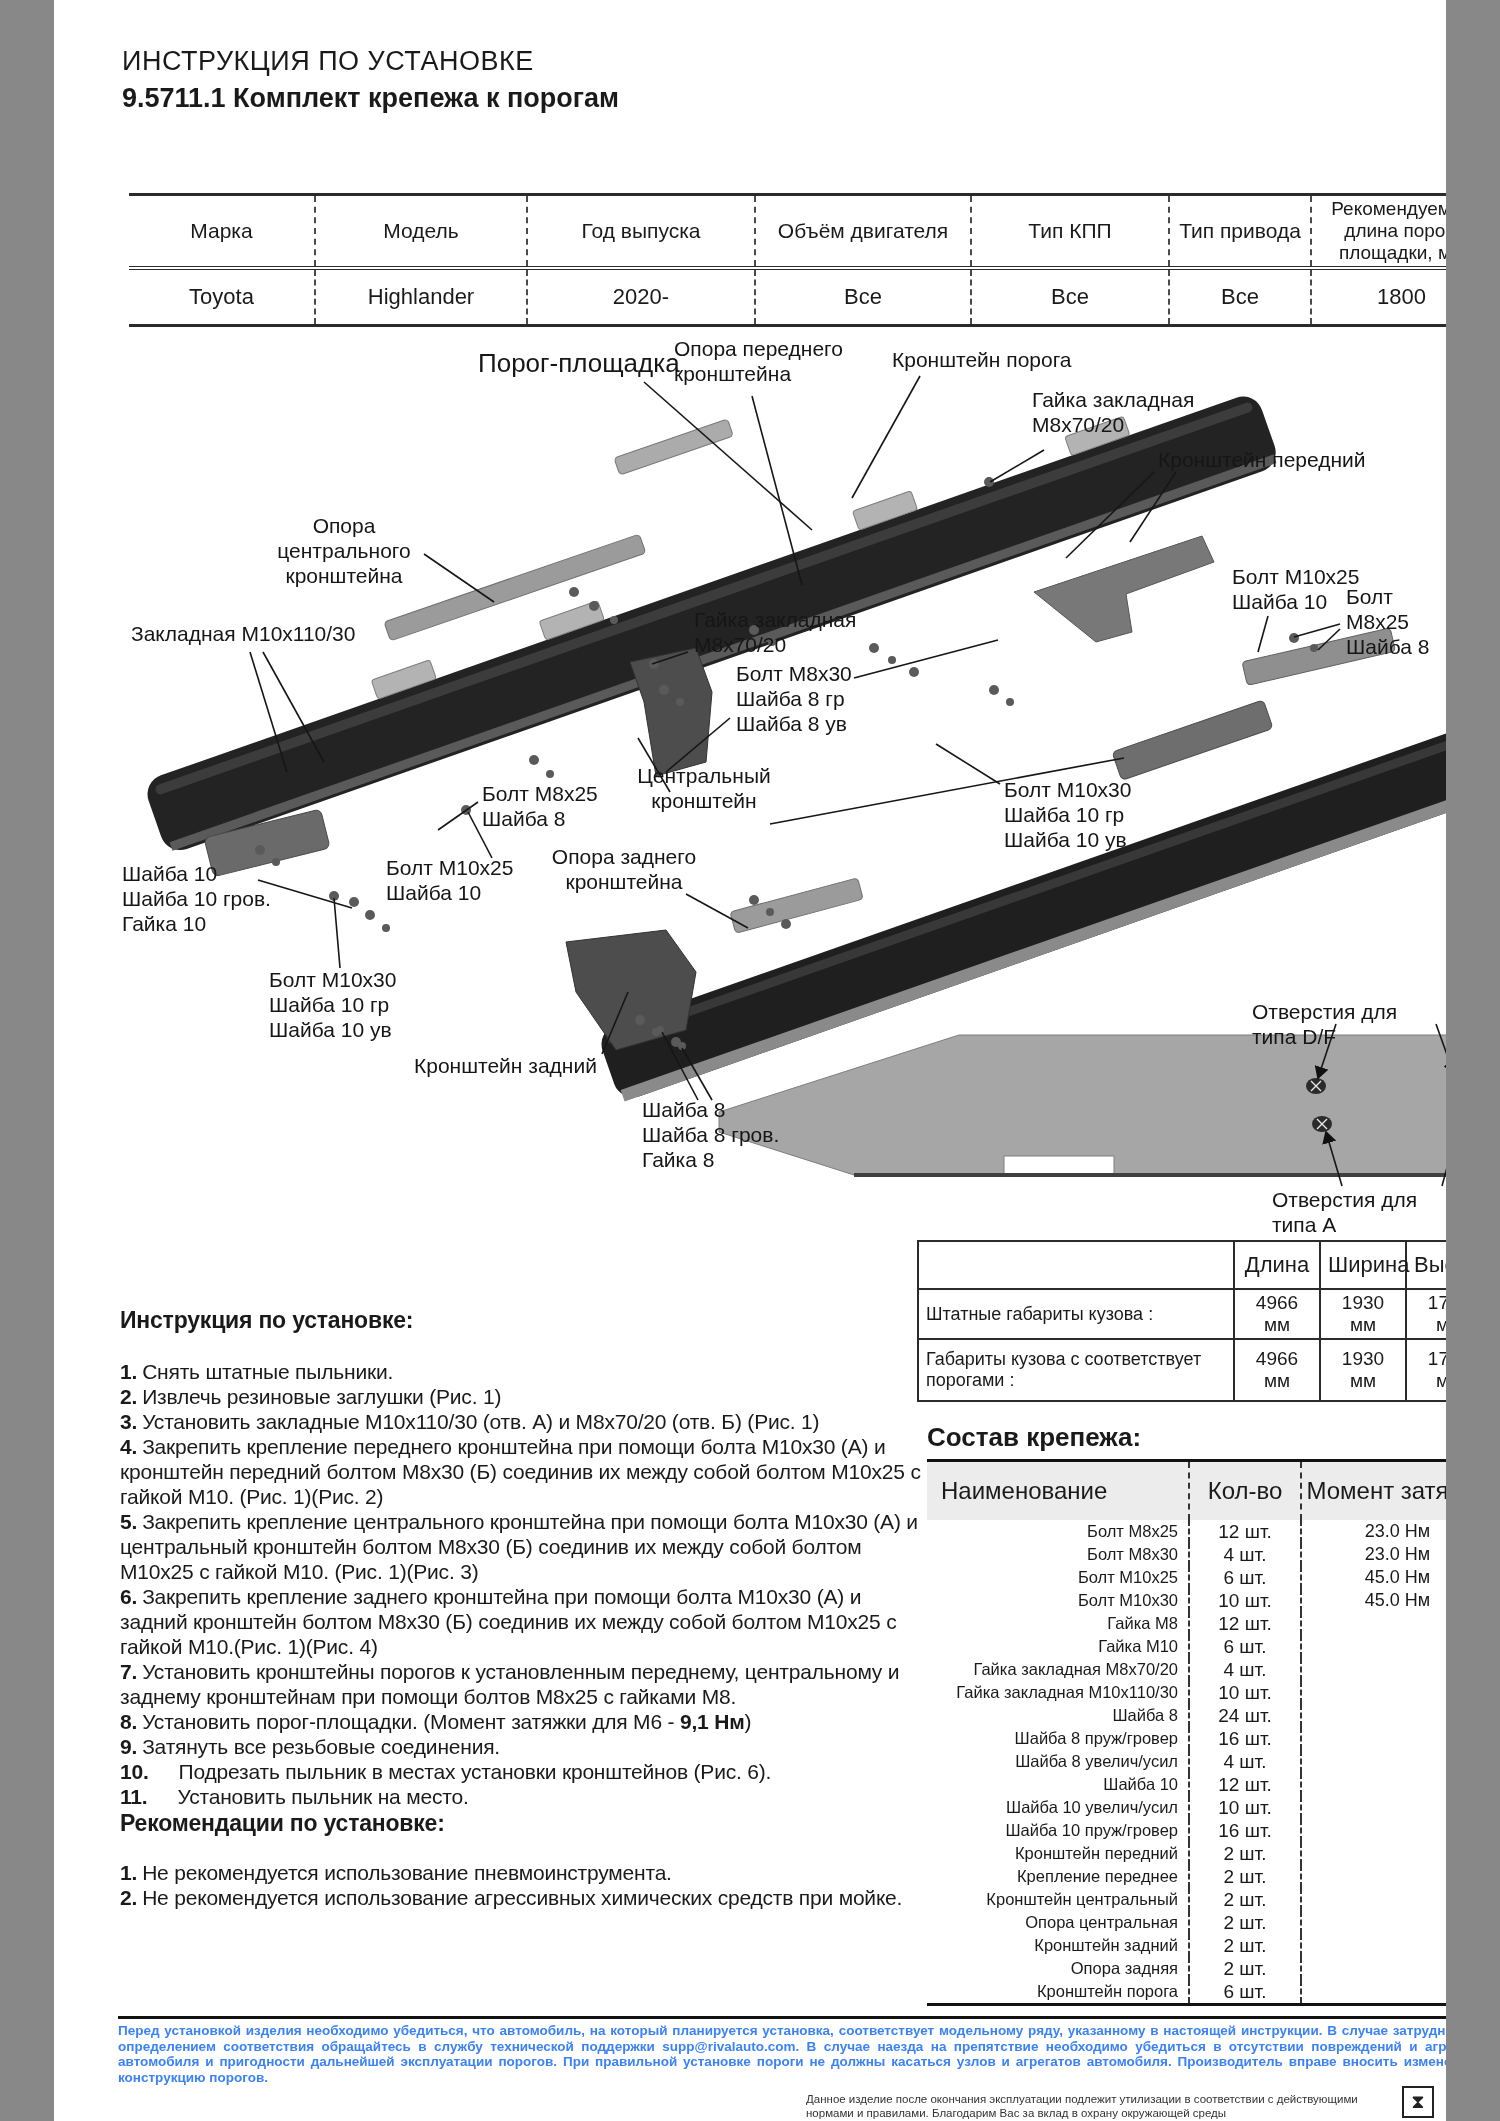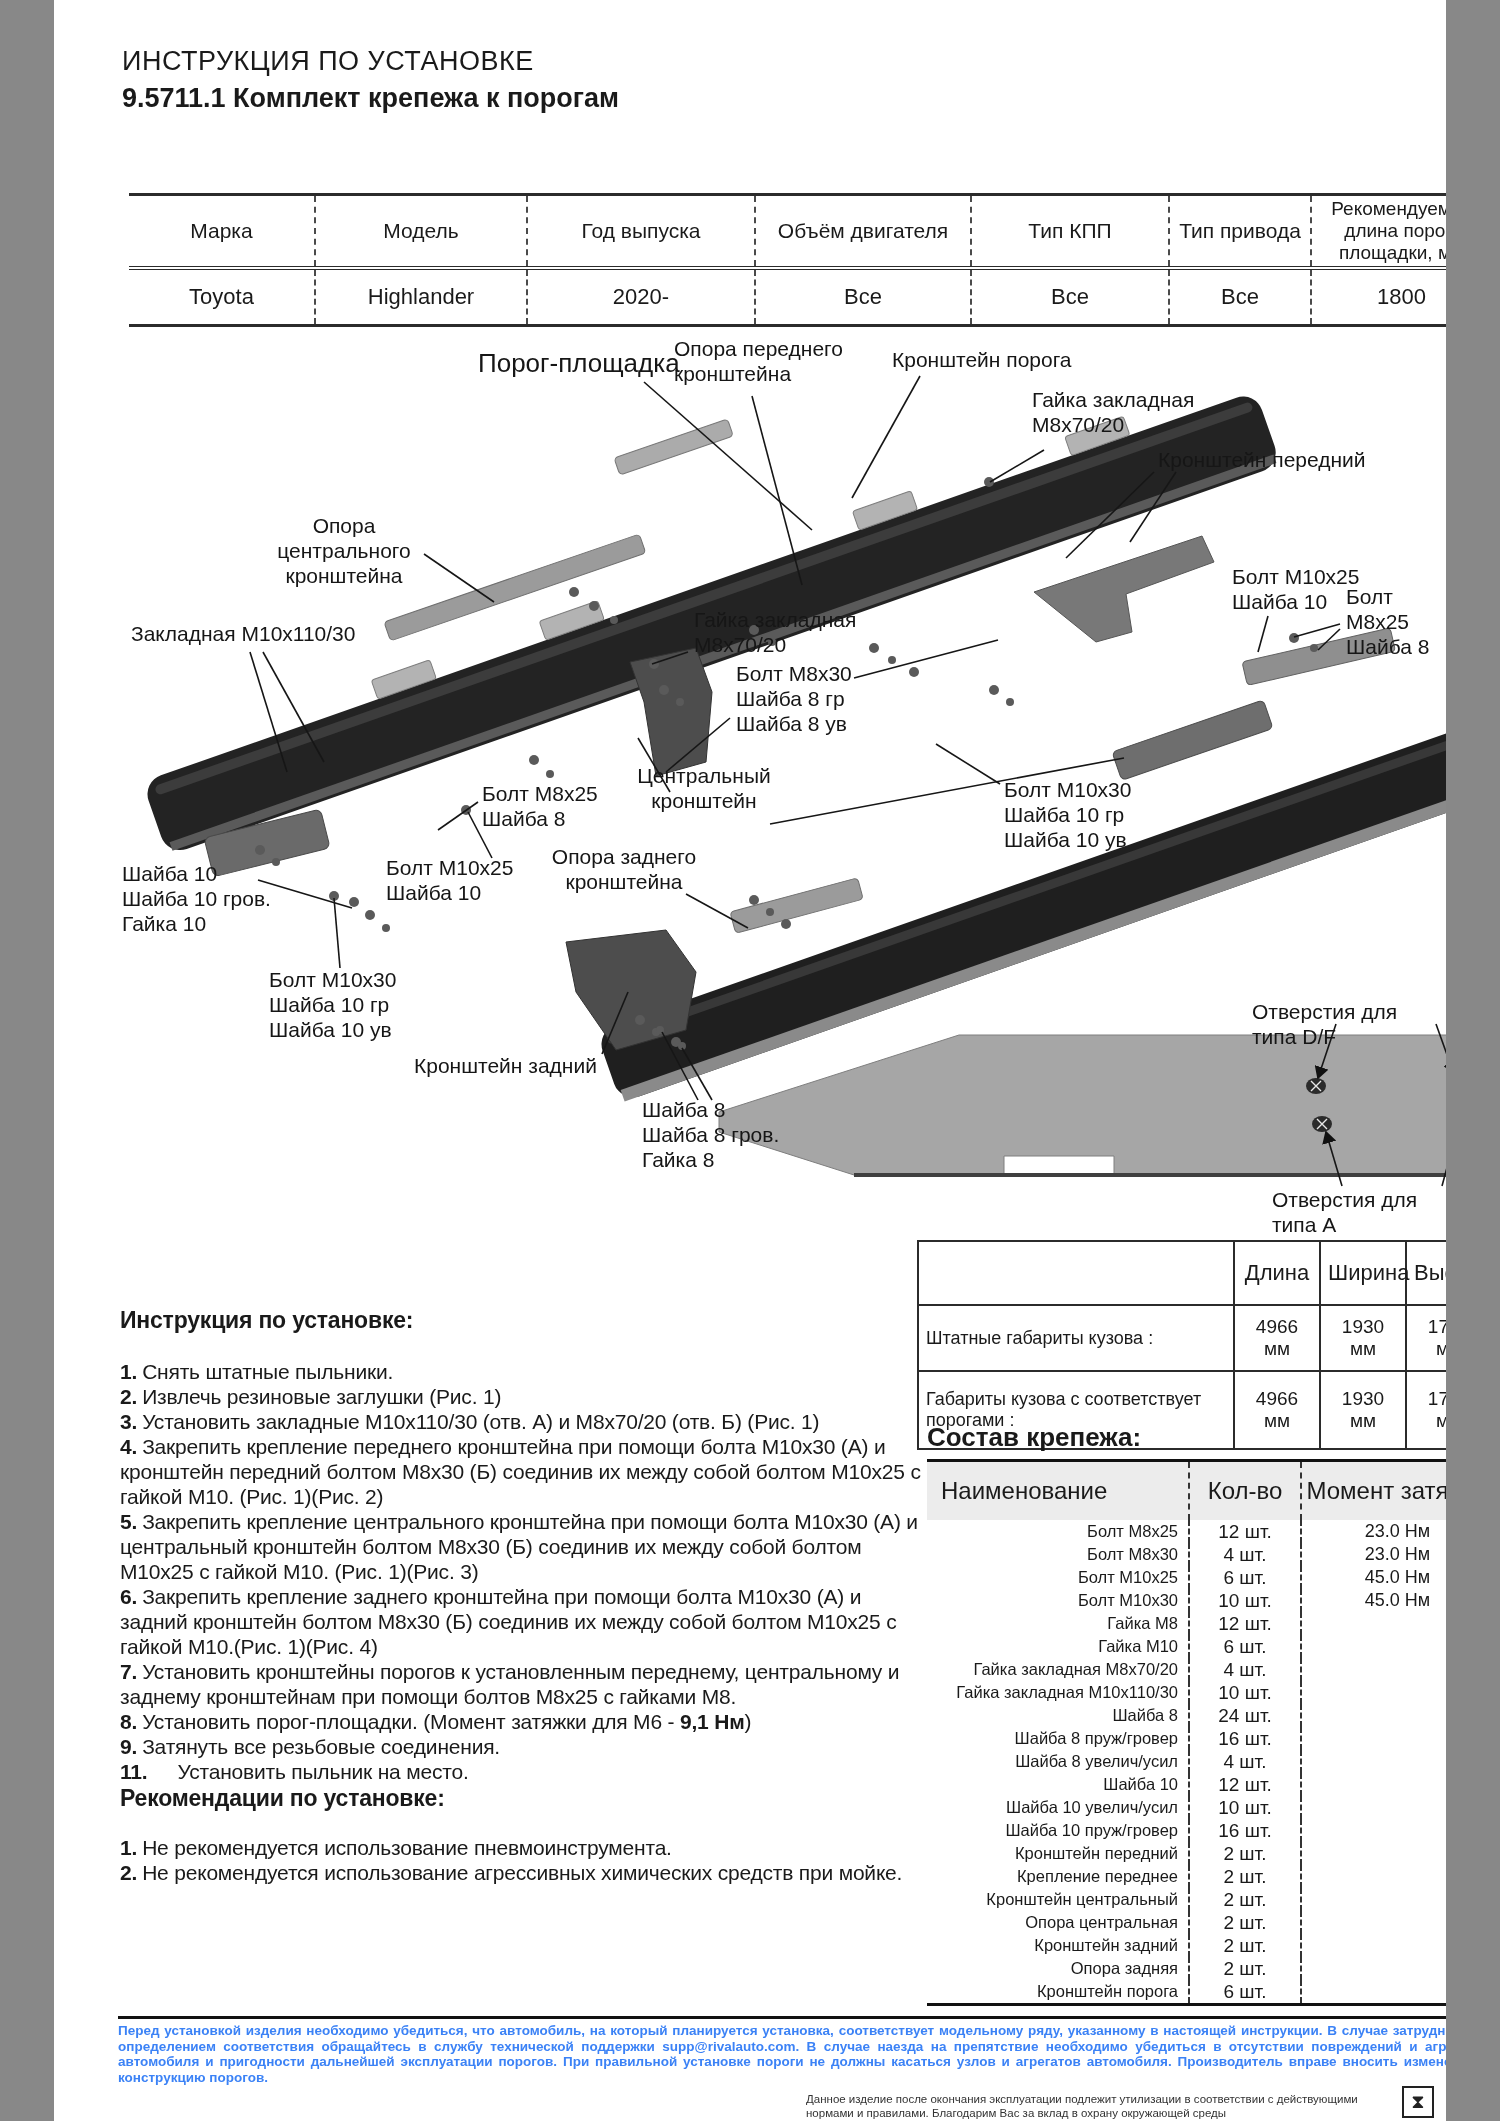--- a/index.html
+++ b/index.html
@@ -15,21 +15,21 @@
   .vtable td{text-align:center;vertical-align:middle;padding:2px 4px;margin-top:12px;}
   .vtable td + td{border-left:2px dashed #4a4a4a;}
   .vtable tr.vhead td{height:56px;font-size:21px;border-bottom:4px double #2b2b2b;line-height:1.15;}
   .vtable tr.vval td{height:50px;font-size:22px;}
   
   .dlabel{position:absolute;font-size:21px;line-height:1.18;white-space:pre-line;color:#161616;}
   .dlabel.lg{font-size:26px;}
   .dlabel.center{text-align:center;}
   
   .dtable{border-collapse:collapse;table-layout:fixed;width:574px;}
-  .dtable td{border:2px solid #2b2b2b;font-size:19px;padding:10px 7px;vertical-align:middle;margin-top:17px;}
+  .dtable td{border:2px solid #2b2b2b;font-size:19px;padding:2px 7px;vertical-align:middle;margin-top:17px;}
   .dtable tr.dhead td{font-size:22px;text-align:center;height:42px;}
   .dtable td.dlab{text-align:left;font-size:18px;line-height:1.15;}
   .dtable td.dval{text-align:center;}
   .dtable tr.dr1 td{height:42px;}
   .dtable tr.dr2 td{height:56px;}
   
   .instr{width:802px;font-size:21px;line-height:25px;letter-spacing:-0.2px;}
   .instr .head{font-size:23px;font-weight:bold;margin:0 0 26px 0;}
   .instr p{margin:0;}
   .instr b.n{margin-right:5px;}
@@ -297,20 +297,21 @@
     <div class="head">Инструкция по установке:</div>
     <p><b class="n">1.</b><span>Снять штатные пыльники.</span></p>
     <p><b class="n">2.</b><span>Извлечь резиновые заглушки (Рис. 1)</span></p>
     <p><b class="n">3.</b><span>Установить закладные М10х110/30 (отв. А) и М8х70/20 (отв. Б) (Рис. 1)</span></p>
     <p><b class="n">4.</b><span>Закрепить крепление переднего кронштейна при помощи болта М10х30 (А) и кронштейн передний болтом М8х30 (Б) соединив их между собой болтом М10х25 с гайкой М10. (Рис. 1)(Рис. 2)</span></p>
     <p><b class="n">5.</b><span>Закрепить крепление центрального кронштейна при помощи болта М10х30 (А) и центральный кронштейн болтом М8х30 (Б) соединив их между собой болтом М10х25 с гайкой М10. (Рис. 1)(Рис. 3)</span></p>
     <p><b class="n">6.</b><span>Закрепить крепление заднего кронштейна при помощи болта М10х30 (А) и задний кронштейн болтом М8х30 (Б) соединив их между собой болтом М10х25 с гайкой М10.(Рис. 1)(Рис. 4)</span></p>
     <p><b class="n">7.</b><span>Установить кронштейны порогов к установленным переднему, центральному и заднему кронштейнам при помощи болтов М8х25 с гайками М8.</span></p>
     <p><b class="n">8.</b><span>Установить порог-площадки. (Момент затяжки для М6 - </span><b>9,1 Нм</b><span>)</span></p>
     <p><b class="n">9.</b><span>Затянуть все резьбовые соединения.</span></p>
+    <p><b class="nw">10.</b><span>Подрезать пыльник в местах установки кронштейнов (Рис. 6).</span></p>
     <p><b class="nw">11.</b><span>Установить пыльник на место.</span></p>
     <div class="rechead">Рекомендации по установке:</div>
     <p><b class="n">1.</b><span>Не рекомендуется использование пневмоинструмента.</span></p>
     <p><b class="n">2.</b><span>Не рекомендуется использование агрессивных химических средств при мойке.</span></p>
   </div>
 
   <div class="abs" style="left:873px;top:1422px;">
     <div class="phead">Состав крепежа:</div>
     <table class="ptable" style="margin-top:6px;">
       <colgroup>

